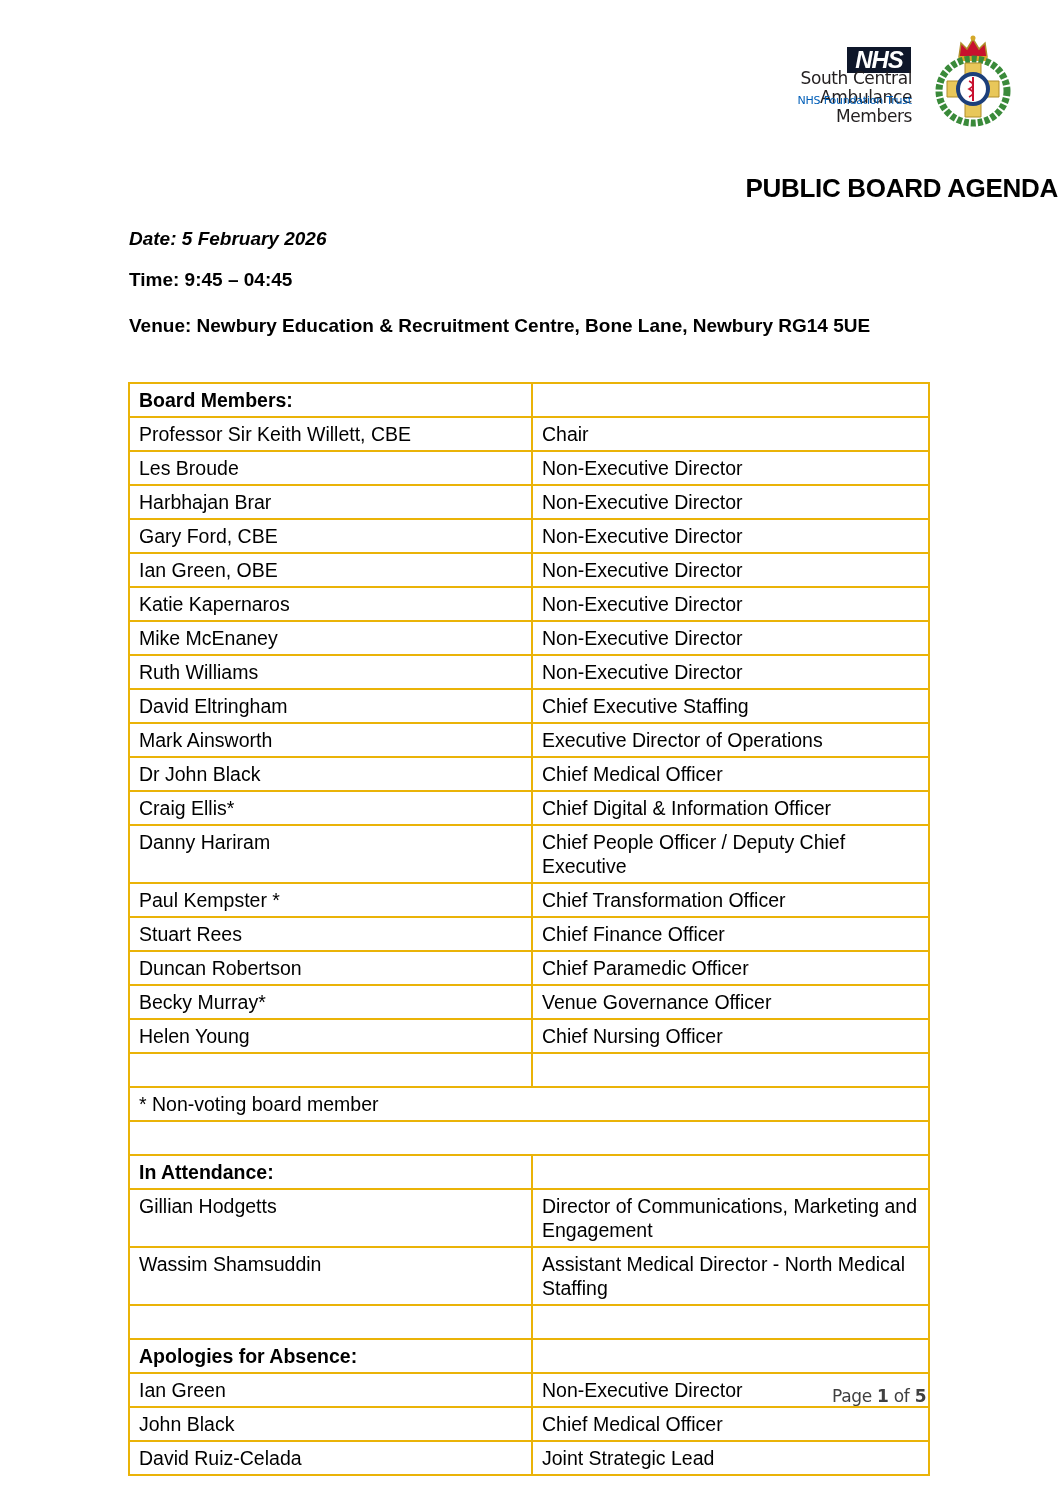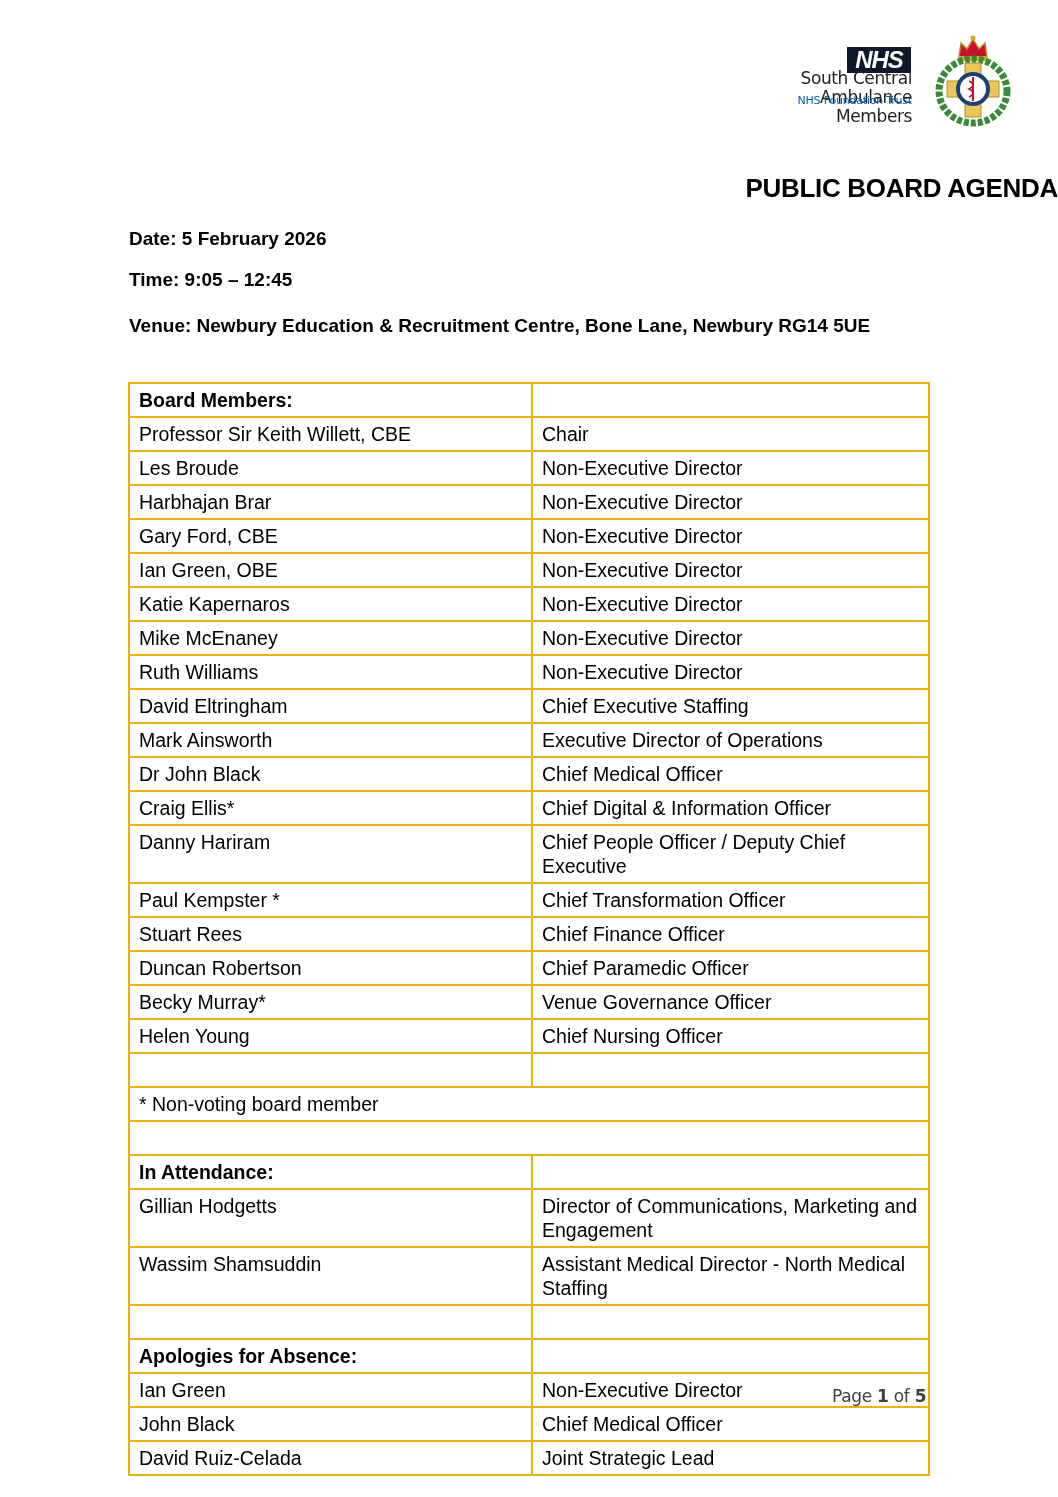--- a/index.html
+++ b/index.html
@@ -6,21 +6,21 @@
   body { width: 1058px; height: 1497px; position: relative; overflow: hidden; font-family: "Liberation Sans", sans-serif; color: #000; }
 
   .logo-block { position: absolute; top: 38px; left: 740px; width: 280px; height: 95px; }
   .nhs-badge { position: absolute; left: 107px; top: 1px; width: 64px; height: 26px; background: #0f172a; color: #fff; font-weight: bold; font-style: italic; font-size: 24px; line-height: 26px; text-align: center; letter-spacing: -1px; font-family: "Liberation Sans", sans-serif; margin-top: 8px; }
   .org-name { position: absolute; right: 108px; top: 31px; text-align: right; font-size: 17px; line-height: 19px; color: #231f20; font-family: "DejaVu Sans", sans-serif; letter-spacing: -0.4px; margin-left: 48px; }
   .org-sub { position: absolute; right: 108px; top: 56px; font-size: 11px; color: #005eb8; font-family: "DejaVu Sans", sans-serif; letter-spacing: -0.2px; white-space: nowrap; }
   .crest { position: absolute; left: 193px; top: -5px; width: 80px; height: 95px; }
 
   .title { position: absolute; top: 173px; left: 0; width: 1058px; text-align: right; font-size: 26px; font-weight: bold; letter-spacing: -0.3px; }
   .meta { position: absolute; left: 129px; font-size: 19px; font-weight: bold; }
-  .meta.date { top: 228px; }
+  .meta.date { top: 228px; font-style: italic; }
   .meta.time { top: 269px; }
   .meta.venue { top: 313px; line-height: 25px; width: 800px; }
 
   table.agenda { position: absolute; top: 382px; left: 128px; width: 802px; border-collapse: collapse; font-size: 19.5px; }
   table.agenda td { border: 2px solid #eab308; padding: 4px 9px; height: 24px; line-height: 24px; vertical-align: top; }
   table.agenda td.c1 { width: 383px; }
   table.agenda tr.head td { font-weight: bold; }
   table.agenda tr.blank td { height: 24px; }
 
   .footer { position: absolute; top: 1386px; left: 832px; font-size: 17px; font-family: "DejaVu Sans", sans-serif; color: #404040; letter-spacing: -0.3px; }
@@ -48,21 +48,21 @@
 
     <circle cx="40" cy="56" r="15" fill="#ffffff" stroke="#1c3f7a" stroke-width="4"></circle>
 
     <line x1="40" y1="44" x2="40" y2="68" stroke="#c8102e" stroke-width="2"></line>
     <path d="M36 48 Q44 52 36 56 Q44 60 36 64" fill="none" stroke="#c8102e" stroke-width="1.5"></path>
   </svg>
 </div>
 
 <div class="title">PUBLIC BOARD AGENDA</div>
 <div class="meta date">Date: 5 February 2026</div>
-<div class="meta time">Time: 9:05 – 12:45</div>
+<div class="meta time">Time: 9:45 – 04:45</div>
 <div class="meta venue">Venue: Newbury Education &amp; Recruitment Centre, Bone Lane, Newbury RG14 5UE</div>
 
 <table class="agenda">
   <tbody id="agenda-body">
     <tr class="head">
       <td class="c1">Board Members:</td>
       <td></td>
     </tr>
     <tr>
         <td class="c1">Professor Sir Keith Willett, CBE</td>

